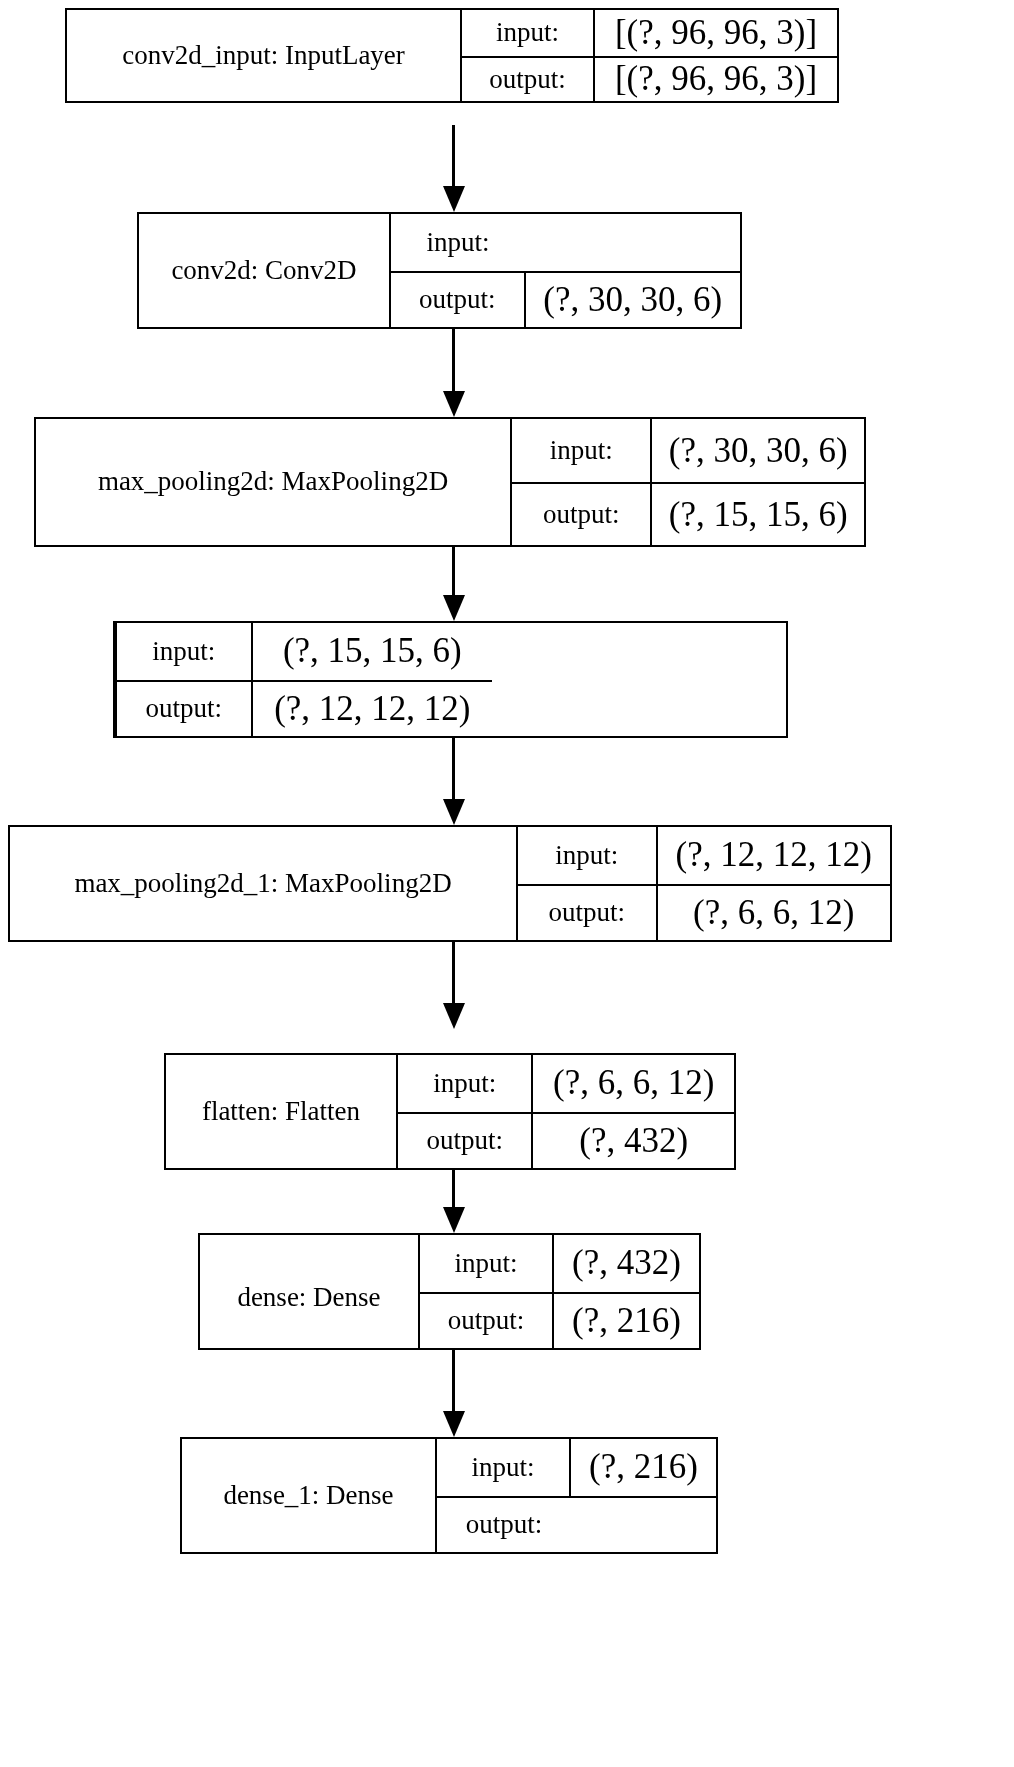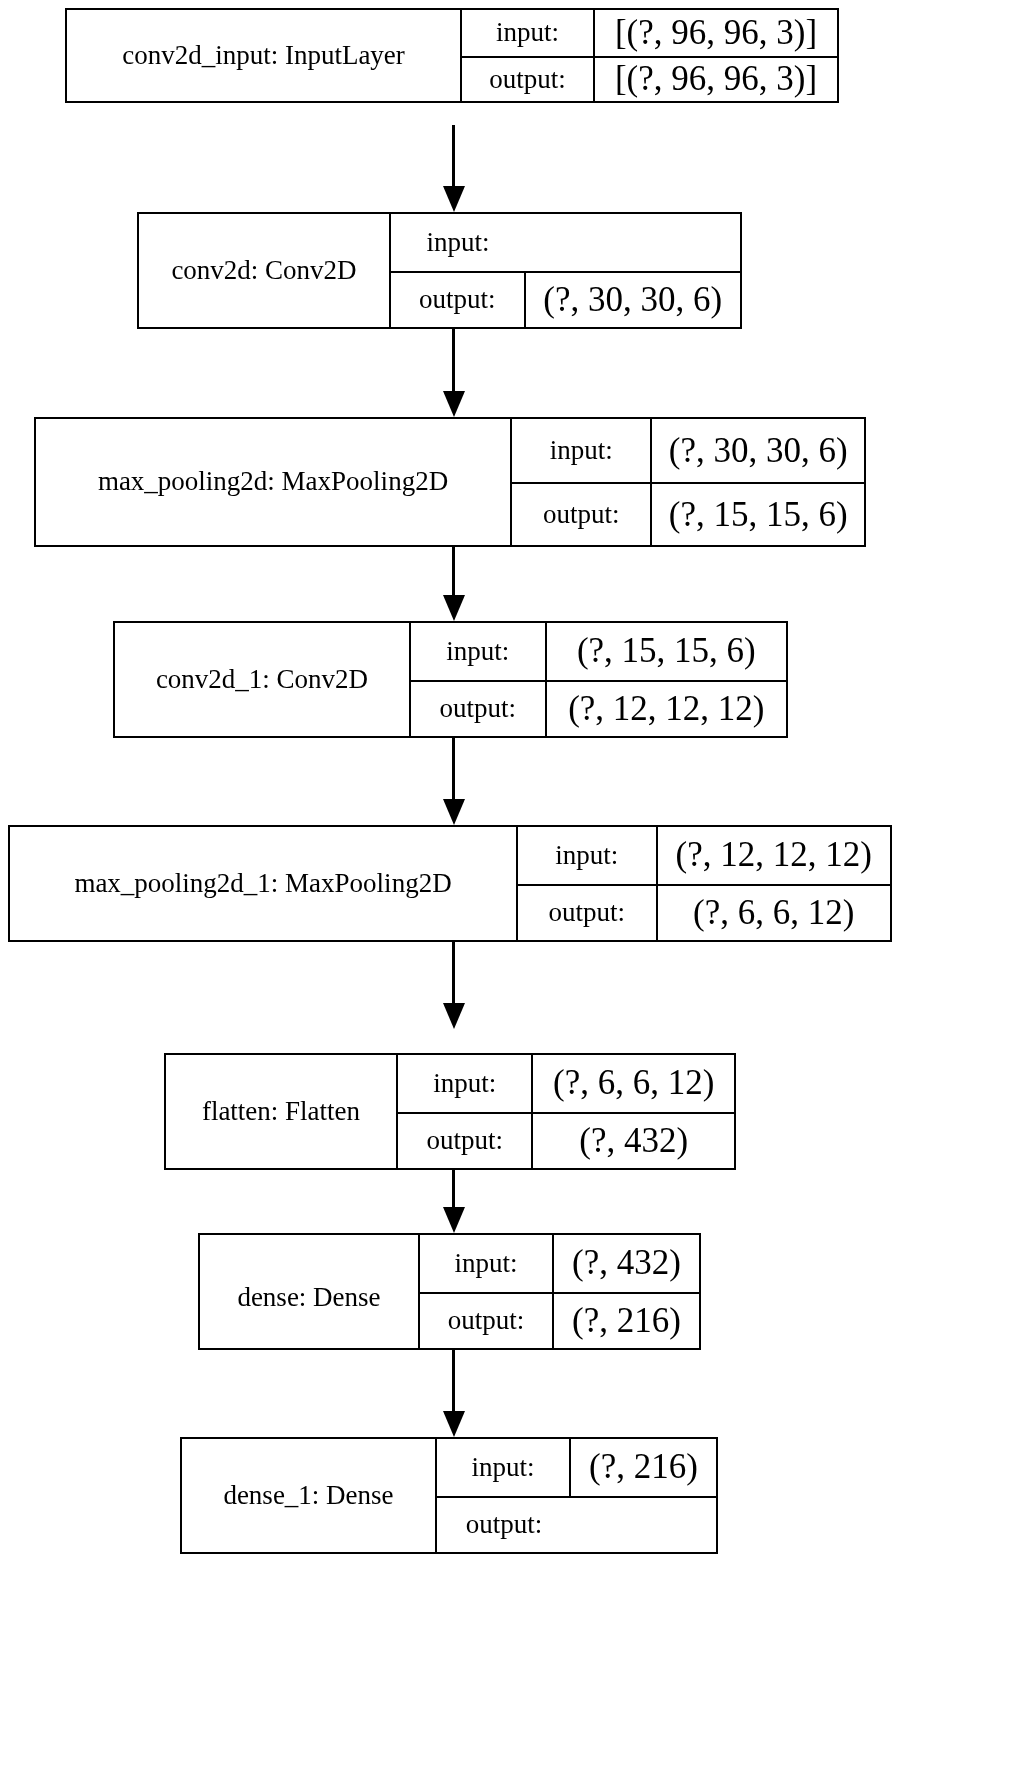--- a/index.html
+++ b/index.html
@@ -169,21 +169,20 @@
           <div class="io-label" style="width: 140px;">input:</div>
           <div class="io-value" style="width: 216px;">(?, 30, 30, 6)</div>
         </div>
         <div class="io-row">
           <div class="io-label" style="width: 140px;">output:</div>
           <div class="io-value" style="width: 216px;">(?, 15, 15, 6)</div>
         </div>
       </div>
     </div>
     <div class="node" style="left: 113px; top: 621px; width: 675px; height: 117px;">
-      <div class="node-name" style="width: 296px;">conv2d_1: Conv2D</div>
       <div class="node-io" style="width: 377px;">
         <div class="io-row">
           <div class="io-label" style="width: 135px;">input:</div>
           <div class="io-value" style="width: 244px;">(?, 15, 15, 6)</div>
         </div>
         <div class="io-row">
           <div class="io-label" style="width: 135px;">output:</div>
           <div class="io-value" style="width: 244px;">(?, 12, 12, 12)</div>
         </div>
       </div>

